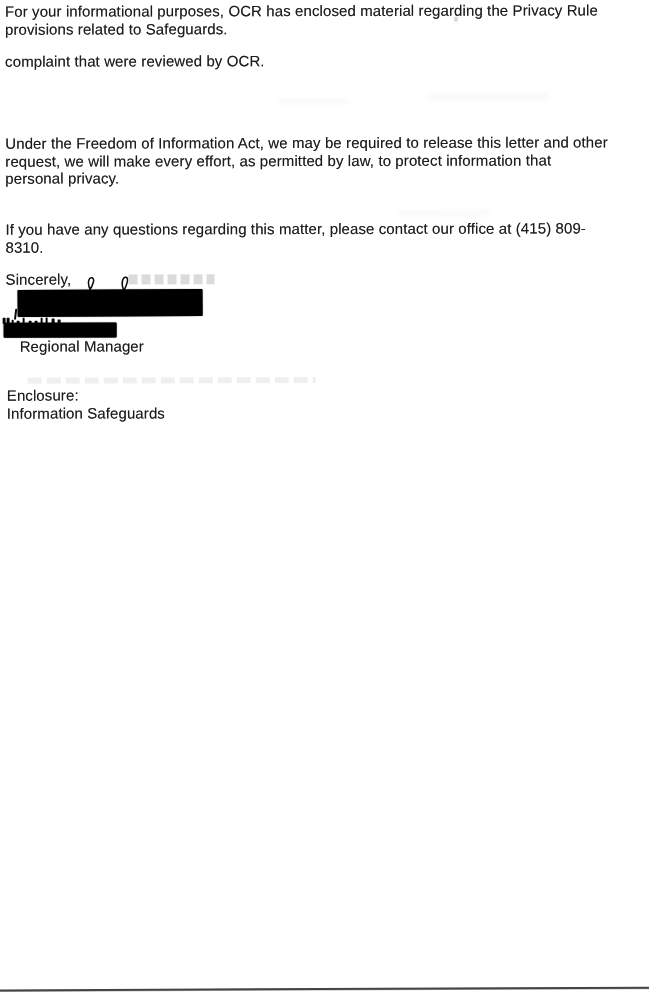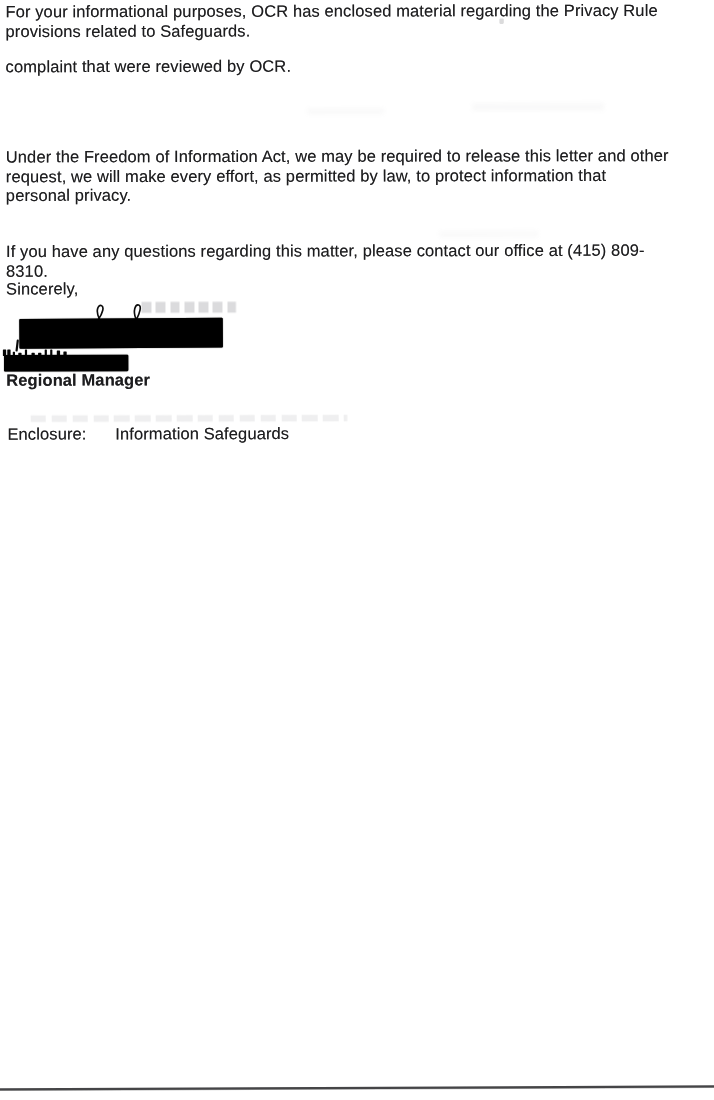--- a/index.html
+++ b/index.html
@@ -24,25 +24,26 @@
   .para {
     position: absolute;
     left: 6px; right: 2px;
     font-size: 15px;
     line-height: 17.5px;
     letter-spacing: 0.1px;
     color: #1d1d1f;
     text-shadow: 0 0 0.45px rgba(20,20,20,0.55);
   }
   .line { white-space: pre; height: 17.5px; }
-  .closing   { position: absolute; left: 6px; top: 254px; text-align: center; }
-  .sig-title { position: absolute; left: 6px; top: 337px; font-weight: bold; }
+  .closing   { position: absolute; left: 6px; top: 270px; text-align: center; }
+  .sig-title { position: absolute; left: 20px; top: 337px; }
   .enclosure-row {
     position: absolute; left: 7px; top: 386px;
     display: flex;
+    flex-direction: column;
   }
   .enclosure-label { width: 98px; }
   .para, .closing, .sig-title, .enclosure-row {
     font-size: 15px; line-height: 17.5px; letter-spacing: 0.1px;
     text-shadow: 0 0 0.45px rgba(20,20,20,0.55);
   }
   
   .sig-redaction {
     position: absolute; left: 18px; top: 289px;
     width: 185px; height: 27px;

